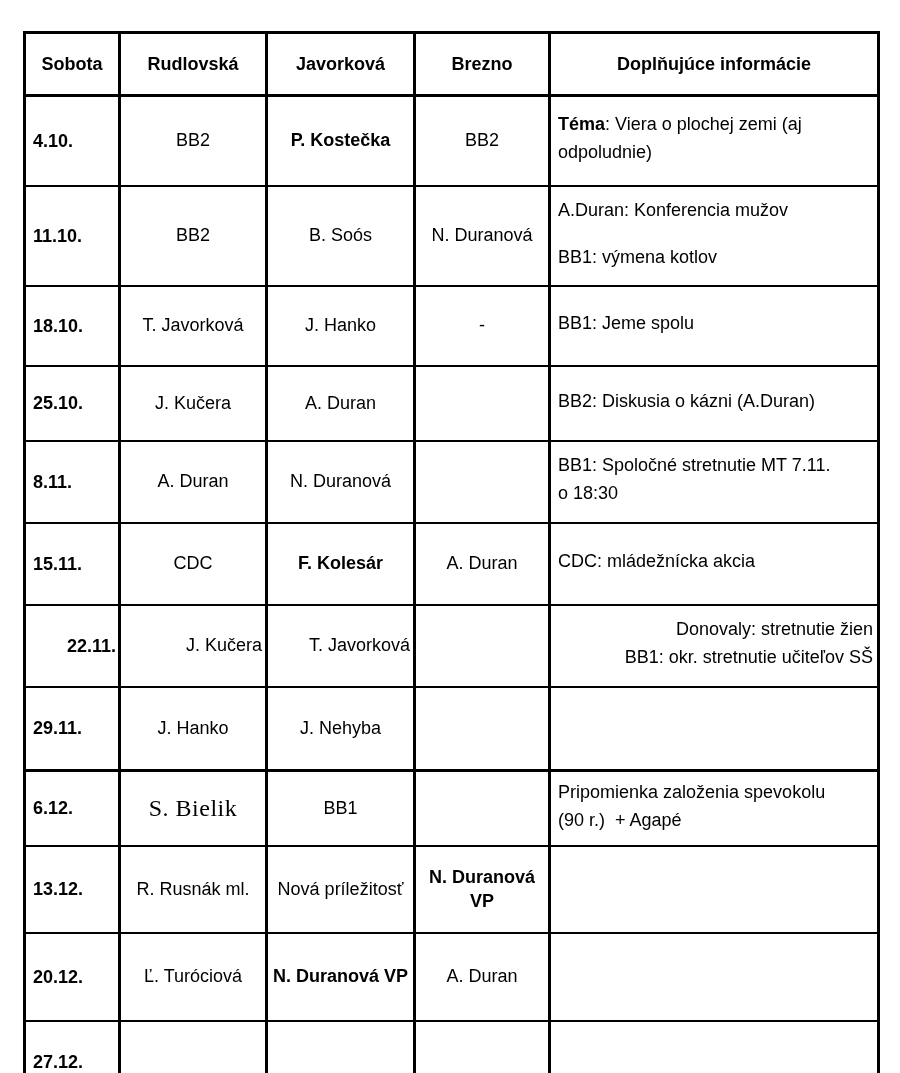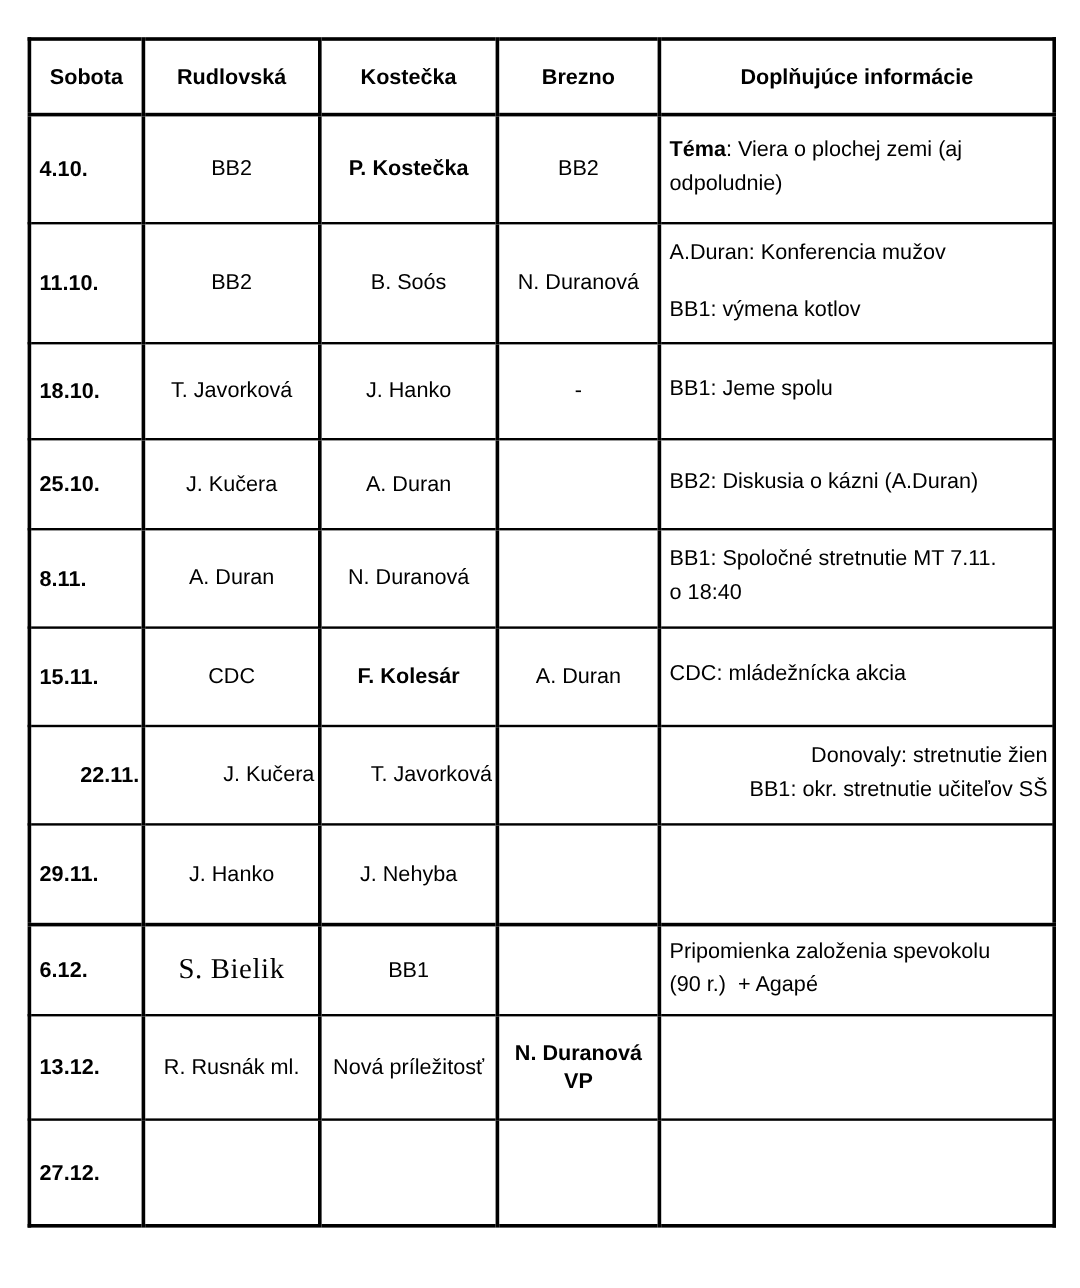--- a/index.html
+++ b/index.html
@@ -51,21 +51,21 @@
       <col style="width:95px">
       <col style="width:147px">
       <col style="width:148px">
       <col style="width:135px">
       <col style="width:329px">
     </colgroup>
     <thead>
       <tr>
           <th>Sobota</th>
           <th>Rudlovská</th>
-          <th>Kostečka</th>
+          <th>Javorková</th>
           <th>Brezno</th>
           <th>Doplňujúce informácie</th>
         </tr>
     </thead>
     <tbody>
         <tr>
           <td class="date">4.10.</td>
           <td class="name"><span>BB2</span></td>
           <td class="name"><span class="bold">P. Kostečka</span></td>
           <td class="name"><span>BB2</span></td>
@@ -102,21 +102,21 @@
             <div class="note"><span>BB2: Diskusia o kázni (A.Duran)</span></div>
           </td>
         </tr>
         <tr>
           <td class="date">8.11.</td>
           <td class="name"><span>A. Duran</span></td>
           <td class="name"><span>N. Duranová</span></td>
           <td class="name"></td>
           <td class="info">
             <div class="note"><span>BB1: Spoločné stretnutie MT 7.11.
-o 18:40</span></div>
+o 18:30</span></div>
           </td>
         </tr>
         <tr>
           <td class="date">15.11.</td>
           <td class="name"><span>CDC</span></td>
           <td class="name"><span class="bold">F. Kolesár</span></td>
           <td class="name"><span>A. Duran</span></td>
           <td class="info">
             <div class="note"><span>CDC: mládežnícka akcia</span></div>
           </td>
@@ -150,20 +150,27 @@
         </tr>
         <tr>
           <td class="date">13.12.</td>
           <td class="name"><span>R. Rusnák ml.</span></td>
           <td class="name"><span>Nová príležitosť</span></td>
           <td class="name"><span class="bold">N. Duranová
 VP</span></td>
           <td class="info"></td>
         </tr>
         <tr>
+          <td class="date">20.12.</td>
+          <td class="name"><span>Ľ. Turóciová</span></td>
+          <td class="name"><span class="bold">N. Duranová VP</span></td>
+          <td class="name"><span>A. Duran</span></td>
+          <td class="info"></td>
+        </tr>
+        <tr>
           <td class="date">27.12.</td>
           <td class="name"></td>
           <td class="name"></td>
           <td class="name"></td>
           <td class="info"></td>
         </tr>
       </tbody>
   </table>
 </div>
 

